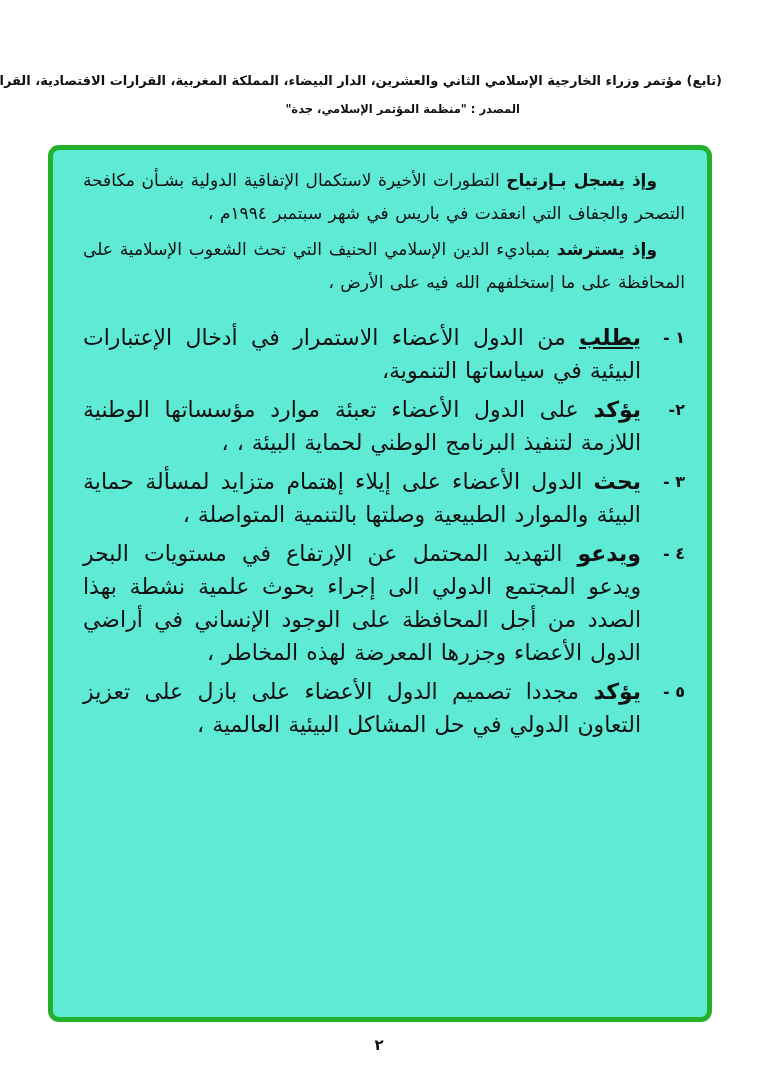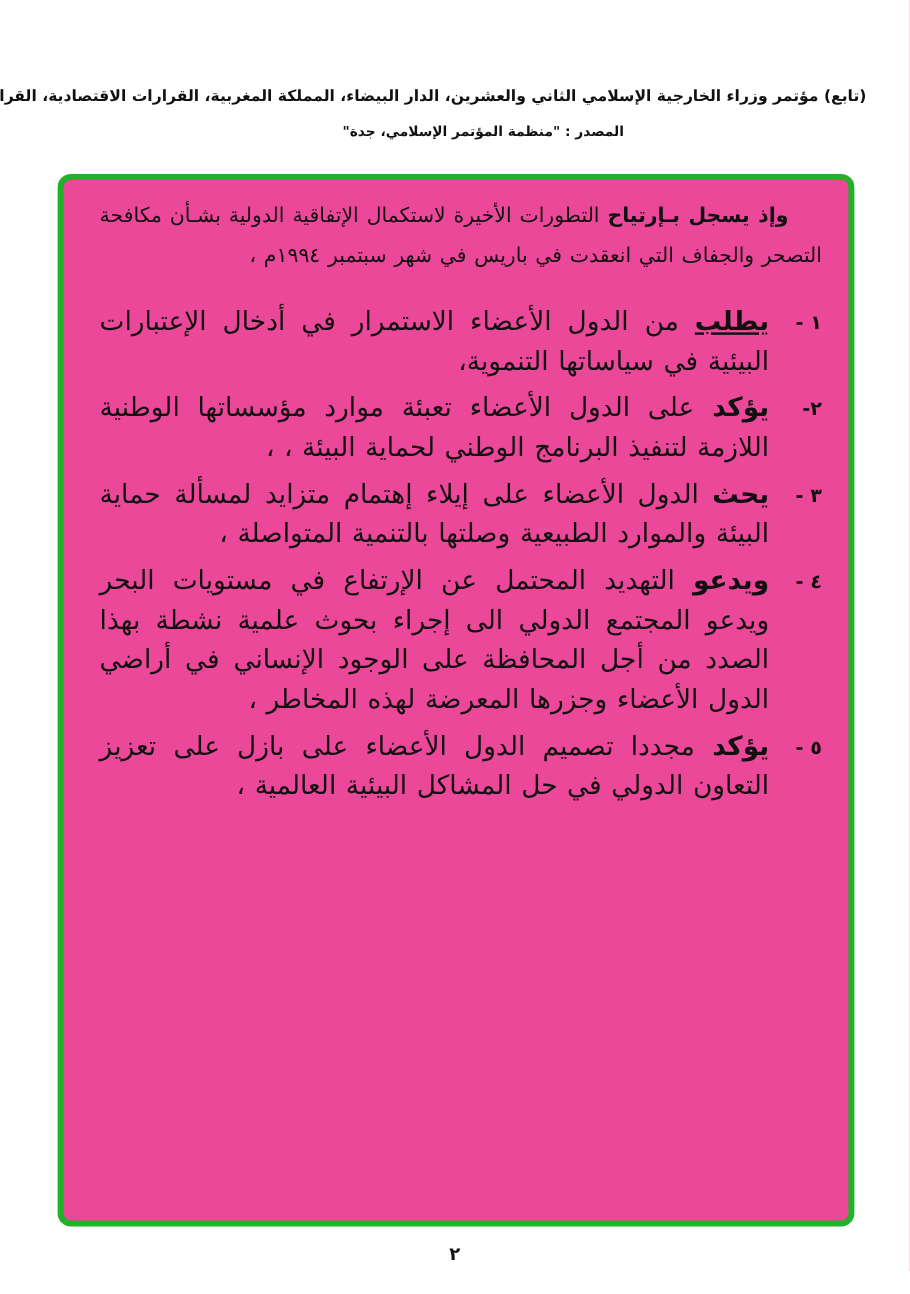--- a/index.html
+++ b/index.html
@@ -24,21 +24,21 @@
     position:absolute; top:102px; right:238px;
     direction:rtl; text-align:right;
     font-weight:bold; font-size:11.5px;
   }
   
   .frame {
     position:absolute; left:48px; top:145px;
     width:664px; height:877px;
     border:5px solid #23b02b;
     border-radius:11px;
-    background:#ec4899;
+    background:#5eead4;
   }
   .content {
     position:absolute; inset:0;
     padding:14px 22px 0 30px;
     direction:rtl;
   }
   
   .para {
     direction:rtl;
     text-align:justify;
@@ -85,20 +85,21 @@
   <div class="hdr-source">المصدر :  "منظمة المؤتمر الإسلامي، جدة"</div>
 
   <div class="frame">
     <div class="content">
 
       <p class="para"><b>وإذ يسجل بـإرتياح</b> <span>التطورات الأخيرة لاستكمال الإتفاقية الدولية بشـأن مكافحة التصحر والجفاف التي انعقدت في باريس في شهر سبتمبر ١٩٩٤م ،</span></p>
 
 
 
 
+      <p class="para"><b>وإذ يسترشد</b> <span>بمباديء الدين الإسلامي الحنيف التي تحث الشعوب الإسلامية على المحافظة على ما إستخلفهم الله فيه على الأرض ،</span></p>
 
 
       <div class="res-list">
 
         <div class="res-item">
           <span class="res-num">١ -</span>
           <p class="res-text"><b class="u">يطلب</b> <span>من الدول الأعضاء الاستمرار في أدخال الإعتبارات البيئية في سياساتها التنموية،</span></p>
         </div>
 
         <div class="res-item">

